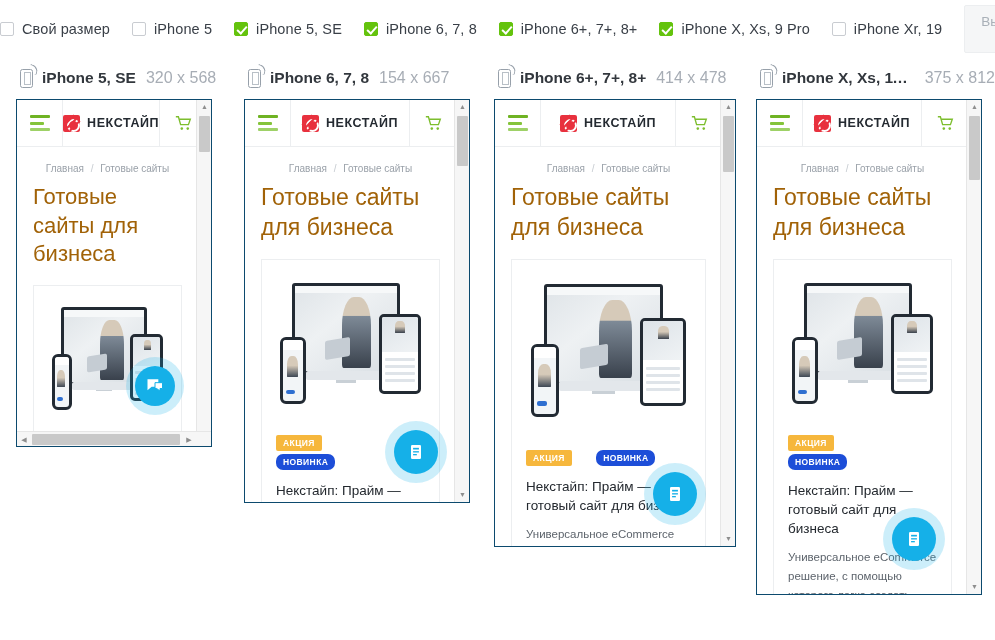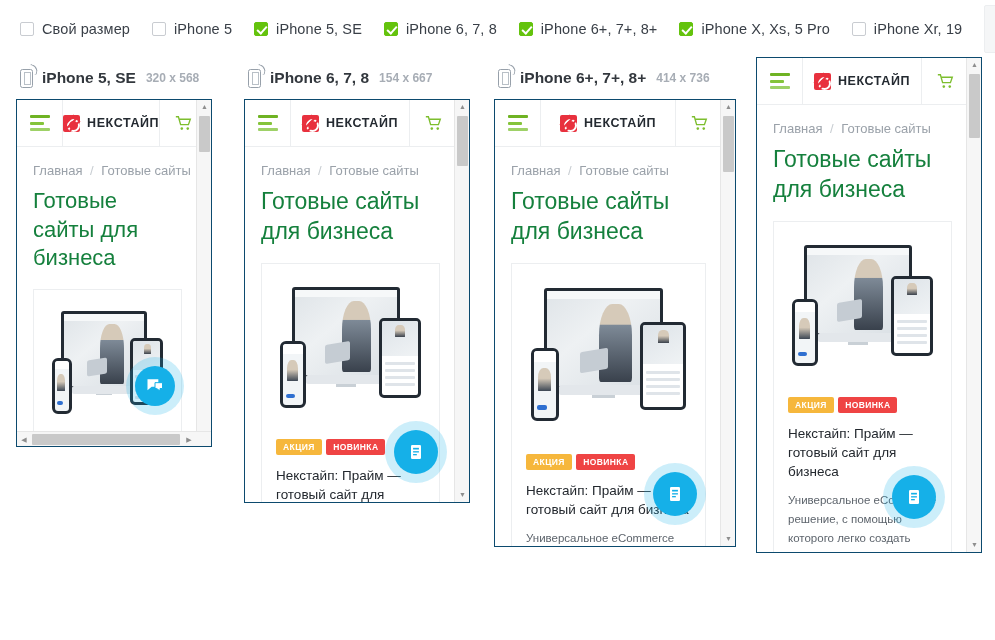--- a/index.html
+++ b/index.html
@@ -11,21 +11,21 @@
     overflow: hidden;
   }
 
   
   #toolbar {
     position: absolute;
     left: 0; top: 0;
     width: 995px; height: 57px;
     display: flex;
     align-items: center;
-    padding-left: 20px;
+    padding-left: 0;
     padding-right: 10px;
   }
   .chk-item {
     display: flex;
     align-items: center;
     margin-right: 22px;
     white-space: nowrap;
     cursor: default;
   }
   .chk-box {
@@ -111,24 +111,23 @@
     font-size: 15.5px;
     font-weight: bold;
     color: #32373d;
     margin-right: 10px;
     white-space: nowrap;
     max-width: 178px;
     overflow: hidden;
     text-overflow: ellipsis;
   }
   .dev-size {
-    font-size: 12px;
+    font-size: 16px;
     color: #a7adb5;
     white-space: nowrap;
-    font-weight: bold;
   }
 
   
   .frame {
     position: relative;
     margin-left: 16px;
     border: 1px solid #0c4a6e;
     background: #fff;
     overflow: hidden;
   }
@@ -211,29 +210,30 @@
     width: 2px; height: 14px; background: #e8313e;
     box-shadow: -4px 0 0 0 #e8313e, 4px 0 0 0 #e8313e;
     transform: rotate(45deg);
   }
   .logo-text {
     font-size: 12.5px; font-weight: bold;
     letter-spacing: 0.6px; color: #242a31;
   }
 
   .crumbs {
-    font-size: 13px; color: #9aa1a9;
+    font-size: 10px; color: #9aa1a9;
     padding: 0 0 0 0;
     white-space: nowrap;
+    text-align: center;
   }
   .crumbs .sep { color: #c7ccd1; margin: 0 4px; }
 
   .h1 {
     font-size: 23px; font-weight: normal;
-    color: #15803d; line-height: 1.3;
+    color: #a16207; line-height: 1.3;
     margin: 9px 0 0 0;
   }
 
   .body-pad { padding: 16px 16px 0 16px; }
 
   .prod-card {
     border: 1px solid #eceef0;
     margin-top: 16px;
     padding: 14px 14px 16px 14px;
     position: relative;
@@ -313,24 +313,24 @@
   .ill .tablet .tb-rows { position:absolute; left:8%; top:56%; right:8%; }
   .ill .tablet .tb-rows b {
     display:block; height:3px; background:#dfe4e9; margin-bottom:4px; border-radius:1px;
   }
 
   .badges { margin-top: 10px; }
   .badge {
     display: inline-block;
     font-size: 8.5px; font-weight: bold; color: #fff;
     letter-spacing: 0.4px;
-    padding: 3px 7px; border-radius: 2px; margin-right: 0;
+    padding: 3px 7px; border-radius: 2px; margin-right: 20px;
   }
   .badge.akc { background: #f6b73c; }
-  .badge.nov { background: #ef4444; }
+  .badge.nov { background: #1d4ed8; border-radius: 7px; }
 
   .prod-title {
     font-size: 13.5px; color: #23282e;
     line-height: 1.42; margin-top: 11px;
   }
   .prod-desc {
     font-size: 11.5px; color: #5d646c;
     line-height: 1.62; margin-top: 10px;
   }
 
@@ -370,21 +370,21 @@
     <span class="chk-label">iPhone 6, 7, 8</span>
   </div>
 
   <div class="chk-item on">
     <span class="chk-box"></span>
     <span class="chk-label">iPhone 6+, 7+, 8+</span>
   </div>
 
   <div class="chk-item on">
     <span class="chk-box"></span>
-    <span class="chk-label">iPhone X, Xs, 5 Pro</span>
+    <span class="chk-label">iPhone X, Xs, 9 Pro</span>
   </div>
 
   <div class="chk-item">
     <span class="chk-box"></span>
     <span class="chk-label">iPhone Xr, 19</span>
   </div>
 
   <button id="select-all-btn">Выбрать все</button>
 </div>
 
@@ -569,21 +569,21 @@
         <div class="thumb" style="top:16px;height:50px"></div>
         <span class="arr dn">▼</span>
       </div>
     </div>
   </div>
 
   <div class="col" style="width:262px">
     <div class="col-head">
       <span class="dev-icon"></span>
       <span class="dev-name">iPhone 6+, 7+, 8+</span>
-      <span class="dev-size">414 x 736</span>
+      <span class="dev-size">414 x 478</span>
     </div>
 
     <div class="frame" style="width:242px;height:448px">
       <div class="page" style="width:227px">
         <div class="site-head">
           <div class="cell burger">
             <span class="burger-icon">
                 <i></i>
                 <i></i>
                 <i></i>
@@ -656,20 +656,25 @@
 
       <div class="vbar">
         <span class="arr up">▲</span>
         <div class="thumb" style="top:16px;height:56px"></div>
         <span class="arr dn">▼</span>
       </div>
     </div>
   </div>
 
   <div class="col" style="width:255px">
+    <div class="col-head">
+      <span class="dev-icon"></span>
+      <span class="dev-name">iPhone X, Xs, 11…</span>
+      <span class="dev-size">375 x 812</span>
+    </div>
 
     <div class="frame" style="width:226px;height:496px">
       <div class="page" style="width:211px">
         <div class="site-head">
           <div class="cell burger">
             <span class="burger-icon">
                 <i></i>
                 <i></i>
                 <i></i>
               </span>

